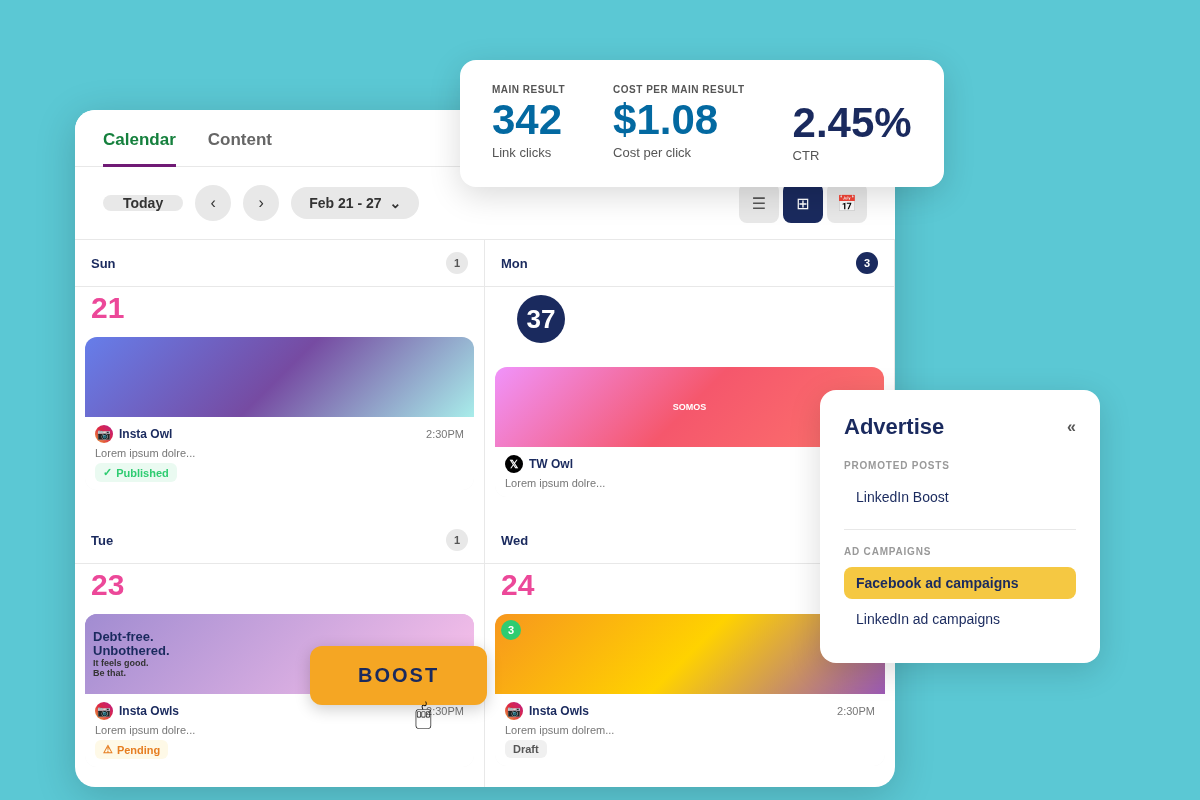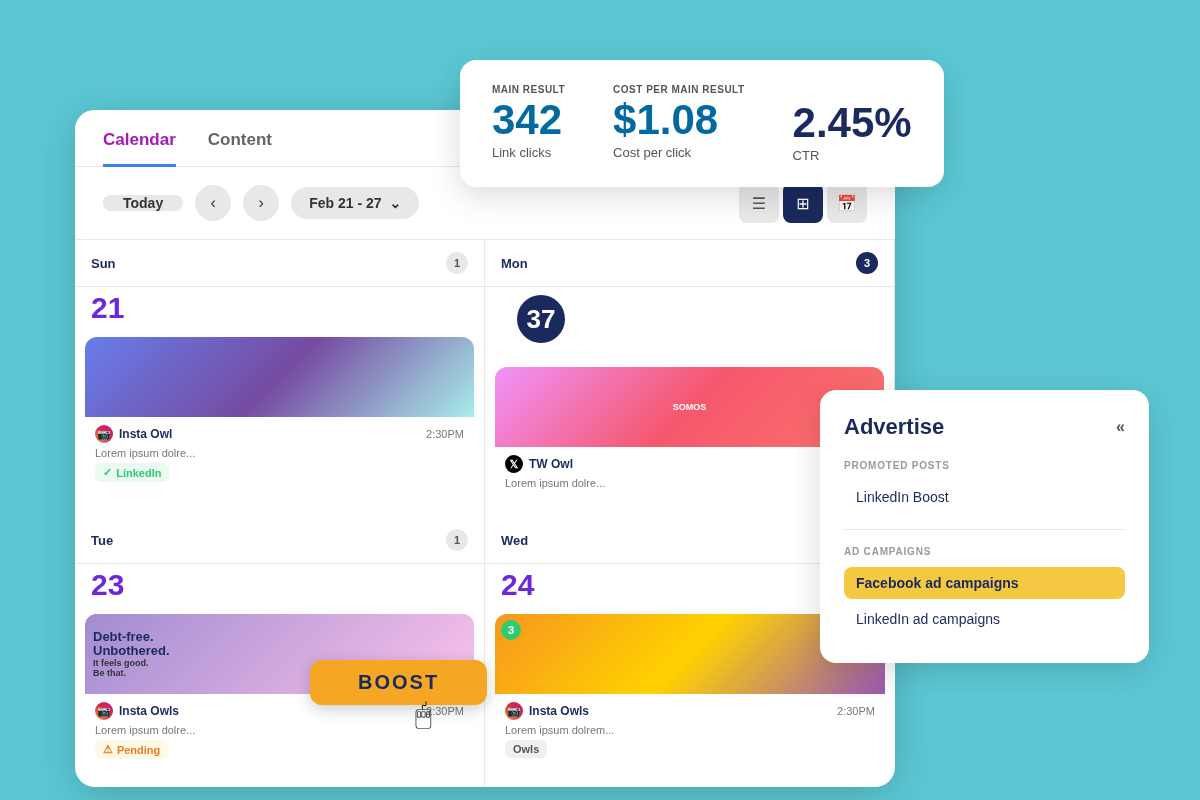--- a/index.html
+++ b/index.html
@@ -77,22 +77,22 @@
     .tab {
       padding-bottom: 14px;
       font-size: 17px;
       font-weight: 600;
       color: #666;
       cursor: pointer;
       border-bottom: 3px solid transparent;
       margin-bottom: -1px;
     }
     .tab.active {
-      color: #a21caf;
-      border-bottom: 3px solid #3b82f6;
+      color: #15803d;
+      border-bottom: 3px solid #701a75;
     }
 
     
     .toolbar {
       display: flex;
       align-items: center;
       padding: 16px 28px;
       gap: 12px;
       background: white;
     }
@@ -172,21 +172,21 @@
       justify-content: space-between;
     }
     .cal-day-name {
       font-size: 13px;
       font-weight: 700;
       color: #1a2a5e;
     }
     .cal-day-num {
       font-size: 30px;
       font-weight: 700;
-      color: #6d28d9;
+      color: #ec4899;
       padding: 4px 16px 12px;
     }
     .cal-day-num.circle {
       display: inline-flex;
       align-items: center;
       justify-content: center;
       width: 48px;
       height: 48px;
       background: #1a2a5e;
       border-radius: 50%;
@@ -290,21 +290,21 @@
     
     .advertise-panel {
       position: absolute;
       top: 390px;
       left: 820px;
       background: white;
       border-radius: 16px;
       padding: 24px;
       box-shadow: 0 8px 32px rgba(0,0,0,0.15);
       z-index: 30;
-      width: 329px;
+      width: 280px;
     }
     .adv-header {
       display: flex;
       justify-content: space-between;
       align-items: center;
       margin-bottom: 20px;
     }
     .adv-title {
       font-size: 22px;
       font-weight: 800;
@@ -345,21 +345,21 @@
 
     
     .boost-btn {
       position: absolute;
       bottom: 95px;
       left: 310px;
       background: #f5a623;
       color: #1a2a5e;
       border: none;
       border-radius: 12px;
-      padding: 11px 48px;
+      padding: 18px 48px;
       font-size: 20px;
       font-weight: 900;
       letter-spacing: 2px;
       cursor: pointer;
       z-index: 40;
       box-shadow: 0 4px 16px rgba(0,0,0,0.2);
       text-align: right;
     }
 
     
@@ -487,21 +487,21 @@
           <div class="post-img-block insta-sun-overlay"></div>
           <div class="post-info">
             <div class="post-meta">
               <span class="platform-icon instagram">📷</span>
               <span class="post-name">Insta Owl</span>
               <span class="post-time">2:30PM</span>
             </div>
             <div class="post-desc">Lorem ipsum dolre...</div>
             <div class="status-badge status-published">
               <span>✓</span>
-              <span>LinkedIn</span>
+              <span>Published</span>
             </div>
           </div>
         </div>
       </div>
     </div>
 
     <div class="cal-col">
       <div class="cal-header">
         <span class="cal-day-name">Mon</span>
         <span class="cal-badge">3</span>
@@ -568,21 +568,21 @@
             <span class="post-card-num-badge">3</span>
           </div>
           <div class="post-info">
             <div class="post-meta">
               <span class="platform-icon instagram">📷</span>
               <span class="post-name">Insta Owls</span>
               <span class="post-time">2:30PM</span>
             </div>
             <div class="post-desc">Lorem ipsum dolrem...</div>
             <div class="status-badge status-draft">
-              <span>Owls</span>
+              <span>Draft</span>
             </div>
           </div>
         </div>
       </div>
     </div>
 
   </div>
 </div>
 
 <div class="advertise-panel">

